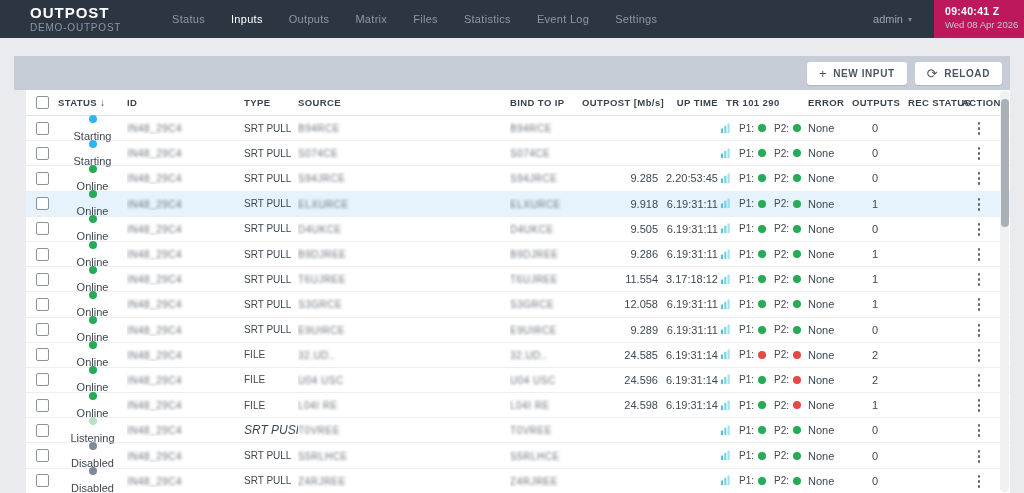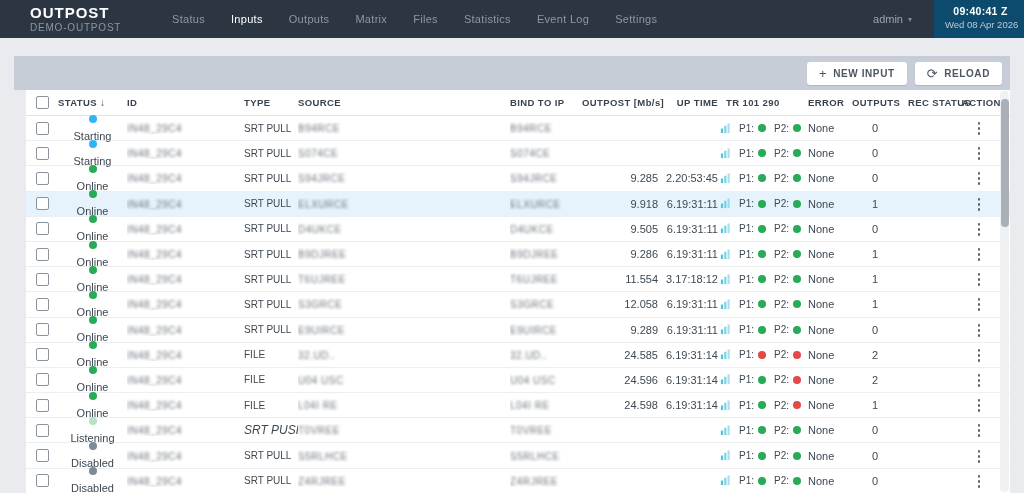--- a/index.html
+++ b/index.html
@@ -11,21 +11,21 @@
             background:#2b3642; display:flex; align-items:center; color:#fff; }
   .logo { padding-left:30px; width:150px; }
   .logo-title { font-size:15px; font-weight:bold; letter-spacing:1px; color:#ffffff; line-height:15px; }
   .logo-sub { font-size:10px; color:#8b96a2; letter-spacing:0.8px; margin-top:2px; }
   .nav { display:flex; gap:26px; margin-left:22px; }
   .nav-item { font-size:11px; color:#8d98a4; cursor:pointer; letter-spacing:0.3px; }
   .nav-item.active { color:#ffffff; font-weight:normal; }
   .topbar-spacer { flex:1; }
   .user { font-size:11px; color:#99a4af; display:flex; align-items:center; gap:5px; margin-right:22px; cursor:pointer; }
   .user .chev { font-size:8px; color:#7d8894; }
-  .clock { background:#0c4a6e; height:38px; width:90px; padding:5px 8px 12px 11px;text-align:center; }
+  .clock { background:#be185d; height:38px; width:90px; padding:5px 8px 12px 11px; }
   .clock-time { font-size:10.5px; font-weight:bold; color:#ffffff; letter-spacing:0.3px; }
   .clock-date { font-size:9.5px; color:#c2c8ce; margin-top:2px; white-space:nowrap; }
 
   
   .panel { position:absolute; left:14px; right:14px; top:56px; bottom:0; }
   .toolbar { height:34px; background:#c6cdd7; display:flex; align-items:center; padding:0 8px; }
   .searchbox { background:#ffffff; border-radius:4px; height:22px; width:200px;
                display:flex; align-items:center; padding:0 8px; gap:6px; }
   .searchbox svg { flex:0 0 auto; }
   .searchbox input { border:none; outline:none; font-size:11px; color:#3e4852; width:100%;

